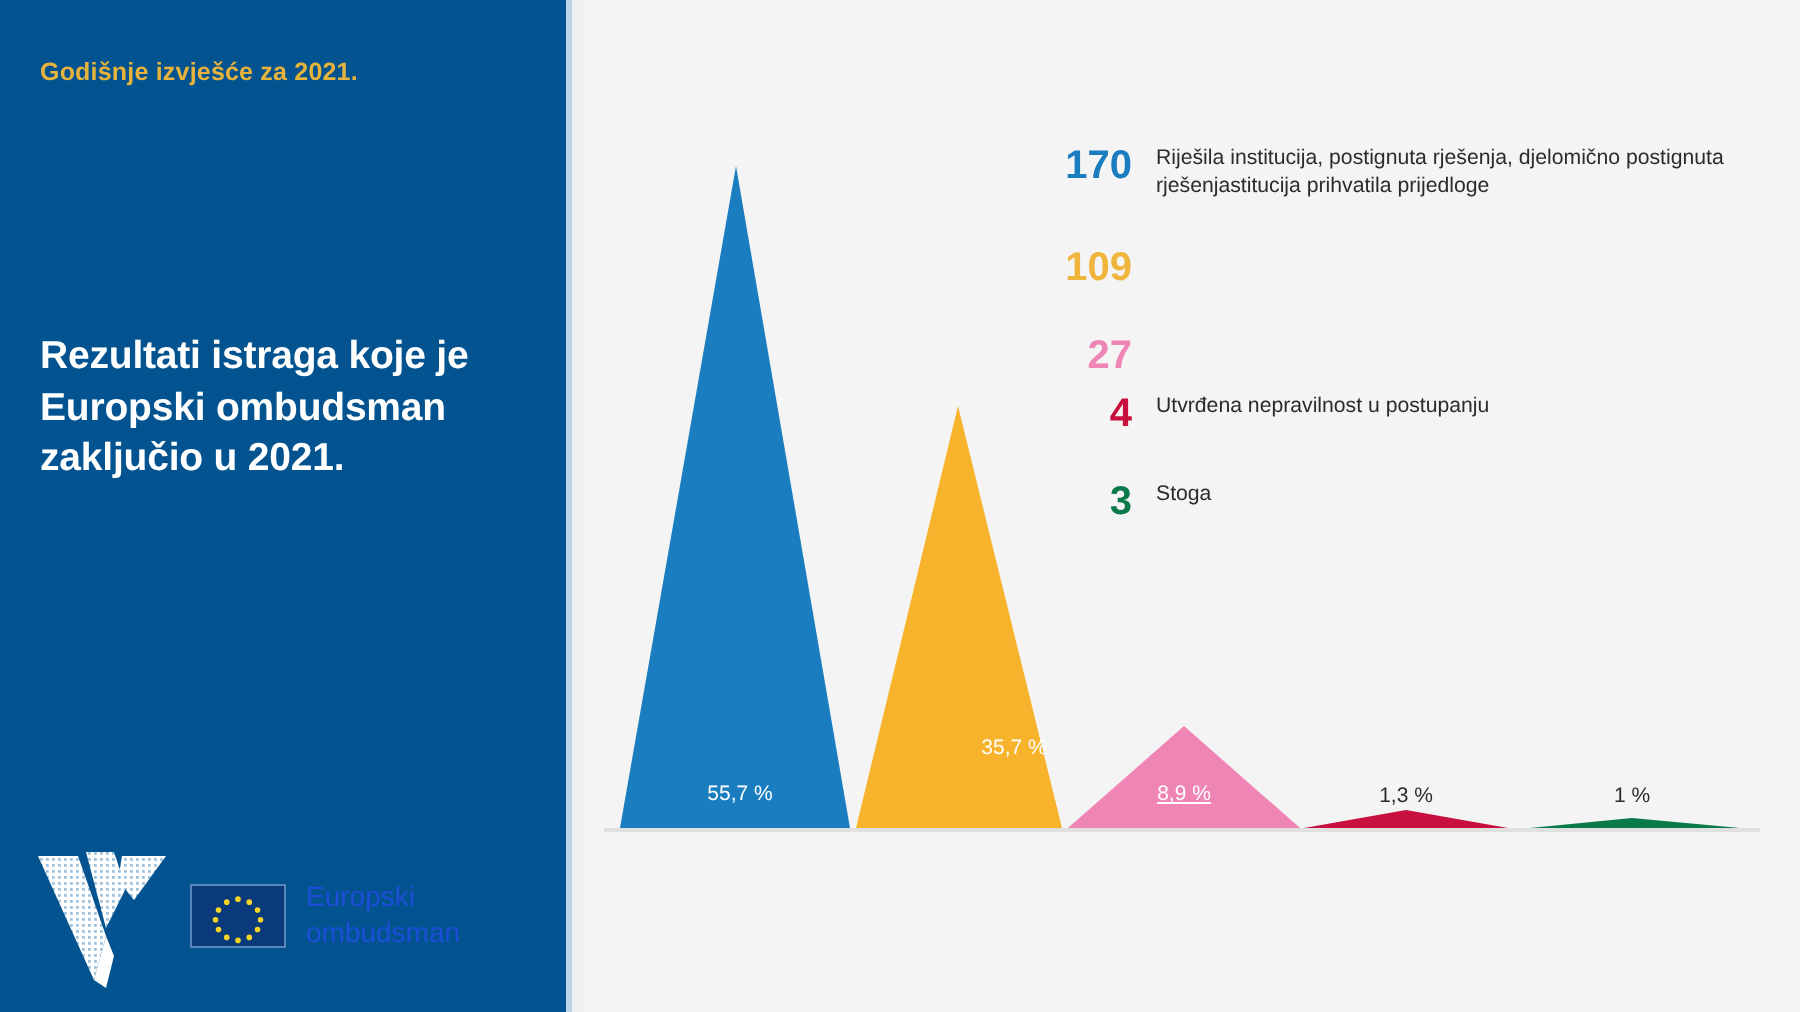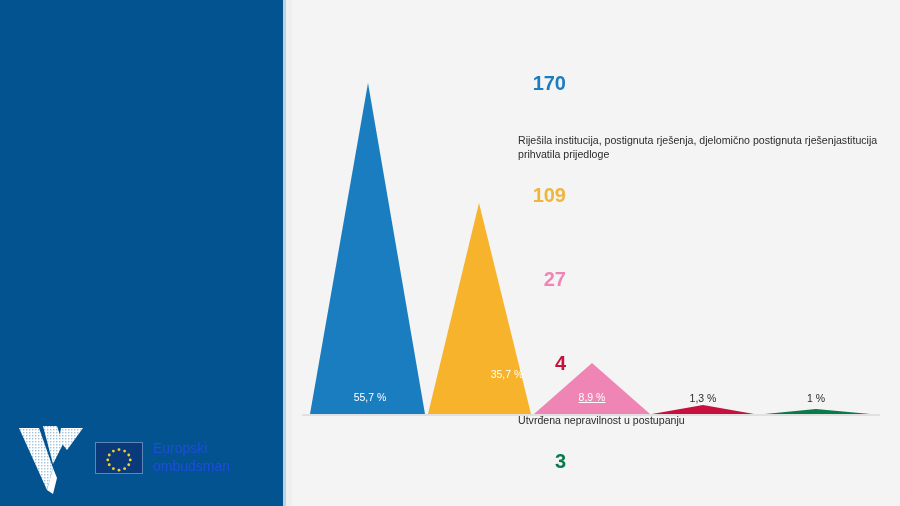--- a/index.html
+++ b/index.html
@@ -99,21 +99,20 @@
     position: absolute;
     left: 506px;
     top: 72px;
     width: 390px;
   }
   .legend-row {
     position: relative;
     display: flex;
     align-items: flex-start;
     margin-bottom: 15px;
-    flex-direction: column;
   }
   .legend-num {
     width: 60px;
     text-align: right;
     font-size: 20px;
     font-weight: bold;
     line-height: 1;
     flex: 0 0 60px;
     padding-top: 1px;
   }
@@ -166,20 +165,22 @@
 </style>
 </head>
 <body>
 
 <div class="page">
 
   <div class="left-panel"></div>
   <div class="left-panel-edge"></div>
   <div class="left-panel-gap"></div>
 
+  <div class="report-kicker">Godišnje izvješće za 2021.</div>
+  <div class="main-heading">Rezultati istraga koje je Europski ombudsman zaključio u 2021.</div>
 
   <div class="logo-wrap">
     <svg class="logo-mark" viewBox="0 0 70 76">
       <defs>
         <pattern id="hatch" width="3" height="3" patternUnits="userSpaceOnUse">
           <rect width="3" height="3" fill="#ffffff"></rect>
           <rect width="1.4" height="1.4" fill="#9fc2dd"></rect>
         </pattern>
       </defs>
       <path d="M2,8 L22,8 L36,48 L30,70 Z" fill="url(#hatch)"></path>
@@ -232,21 +233,21 @@
 
     <div class="legend-row" style="margin-bottom:22px;">
       <div class="legend-num" id="num-0" style="color: rgb(26, 125, 192);">170</div>
       <div class="legend-label">Riješila institucija, postignuta rješenja, djelomično postignuta rješenjastitucija prihvatila prijedloge</div>
     </div>
 
     <div class="legend-row" style="margin-bottom:23px;">
       <div class="legend-num" id="num-1" style="color: rgb(240, 181, 60);">109</div>
     </div>
 
-    <div class="legend-row" style="margin-bottom:23px;gap:28px;">
+    <div class="legend-row" style="margin-bottom:8px;gap:28px;">
       <div class="legend-num" id="num-2" style="color: rgb(239, 133, 181);">27</div>
     </div>
 
     <div class="legend-row" style="margin-bottom:23px;">
       <div class="legend-num" id="num-3" style="color: rgb(200, 16, 62);">4</div>
       <div class="legend-label">Utvrđena nepravilnost u postupanju</div>
     </div>
 
     <div class="legend-row">
       <div class="legend-num" id="num-4" style="color: rgb(10, 122, 74);">3</div>

